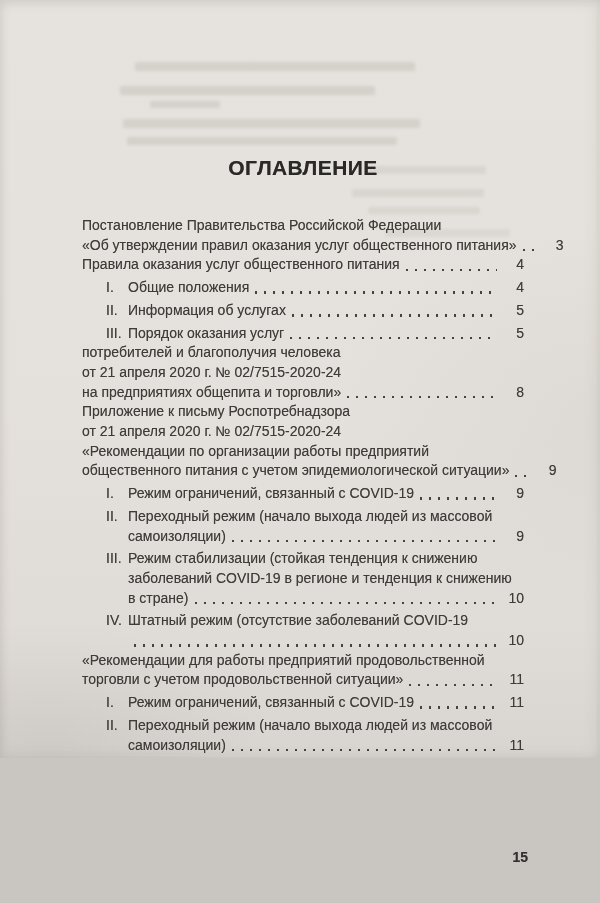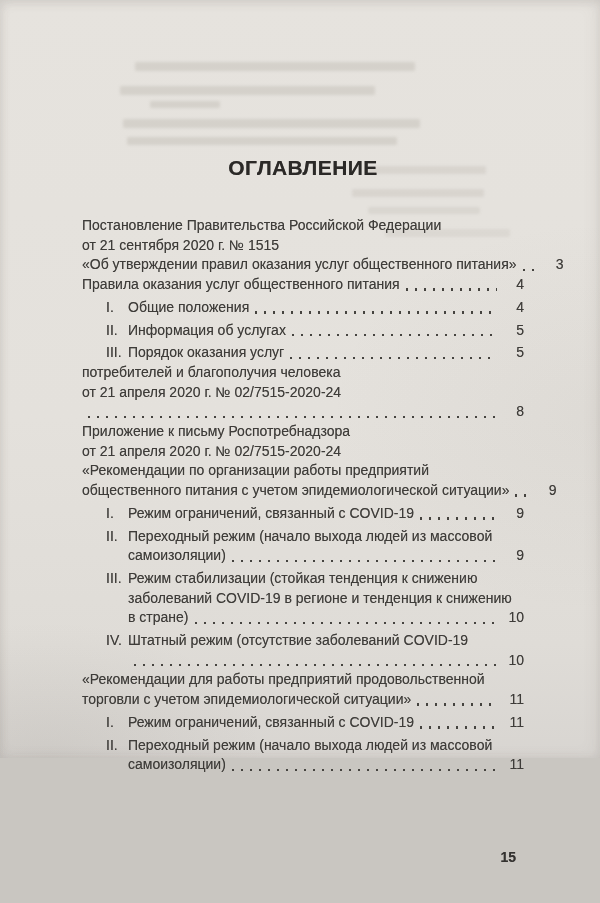--- a/index.html
+++ b/index.html
@@ -44,21 +44,21 @@
   .row { display: flex; align-items: baseline; }
   .num { flex: none; width: 22px; }
   .txt { flex: none; max-width: 100%; }
   .leader {
     flex: 1 1 auto; align-self: flex-end;
     height: 2.4px; margin: 0 7px 4px 6px; min-width: 14px;
     background-image: repeating-linear-gradient(90deg, #45433f 0 2.3px, rgba(0,0,0,0) 2.3px 9px);
   }
   .pg { flex: none; width: 20px; text-align: right; }
   .folio {
-    position: absolute; top: 848px; right: 84px;
+    position: absolute; top: 848px; right: 72px;
     font-weight: bold; color: #343230; font-size: 14px;
     text-shadow: 0 0 0.6px rgba(52,50,48,0.6);
     margin-left: 16px;
   }
 </style>
 </head>
 <body>
 
 <div class="page">
 
@@ -75,23 +75,20 @@
   </div>
 
   <div class="content">
     <h1 class="doc-title">ОГЛАВЛЕНИЕ</h1>
     <div class="toc">
         <div class="entry">
           <div class="row">
             <span class="txt">Постановление Правительства Российской Федерации</span>
           </div>
           <div class="row">
-            <span class="txt">от 21 сентября 2020 г. № 1515</span>
-          </div>
-          <div class="row">
             <span class="txt">«Об утверждении правил оказания услуг общественного питания»</span>
             <span class="leader"></span>
             <span class="pg">3</span>
           </div>
         </div>
         <div class="entry">
           <div class="row">
             <span class="txt">Правила оказания услуг общественного питания</span>
             <span class="leader"></span>
             <span class="pg">4</span>
@@ -122,20 +119,21 @@
           </div>
         </div>
         <div class="entry">
           <div class="row">
             <span class="txt">потребителей и благополучия человека</span>
           </div>
           <div class="row">
             <span class="txt">от 21 апреля 2020 г. № 02/7515-2020-24</span>
           </div>
           <div class="row">
+            <span class="txt">на предприятиях общепита и торговли»</span>
             <span class="leader"></span>
             <span class="pg">8</span>
           </div>
         </div>
         <div class="entry">
           <div class="row">
             <span class="txt">Приложение к письму Роспотребнадзора</span>
           </div>
           <div class="row">
             <span class="txt">от 21 апреля 2020 г. № 02/7515-2020-24</span>
@@ -196,21 +194,21 @@
             <span class="num"></span>
             <span class="leader"></span>
             <span class="pg">10</span>
           </div>
         </div>
         <div class="entry">
           <div class="row">
             <span class="txt">«Рекомендации для работы предприятий продовольственной</span>
           </div>
           <div class="row">
-            <span class="txt">торговли с учетом эпидемиологической ситуации»</span>
+            <span class="txt">торговли с учетом продовольственной ситуации»</span>
             <span class="leader"></span>
             <span class="pg">11</span>
           </div>
         </div>
         <div class="item">
           <div class="row">
             <span class="num">I.</span>
             <span class="txt">Режим ограничений, связанный с COVID-19</span>
             <span class="leader"></span>
             <span class="pg">11</span>

